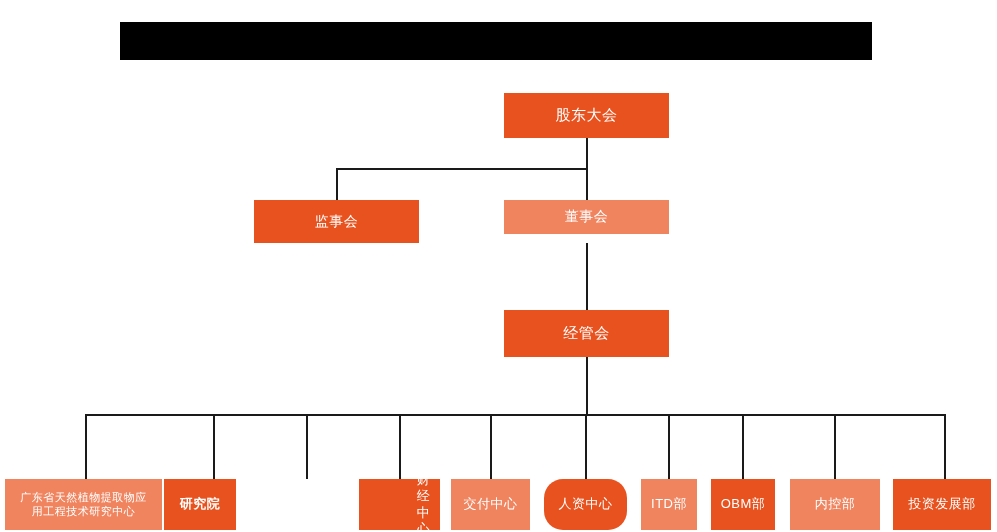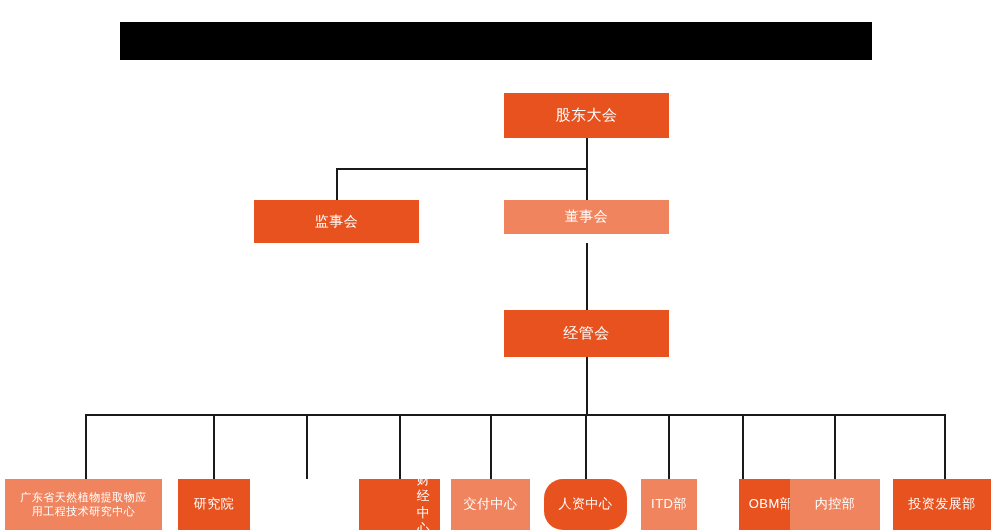--- a/index.html
+++ b/index.html
@@ -114,42 +114,42 @@
 
   <div class="node fill-dark" style="left:504px; top:310px; width:165px; height:47px;">
     <span class="node-label t-lg">经管会</span>
   </div>
 
   <div class="node fill-light" style="left:5px; top:479px; width:157px; height:51px;">
     <span class="node-label t-xs">广东省天然植物提取物应
 用工程技术研究中心</span>
   </div>
 
-  <div class="node fill-dark" style="left:178px; top:479px; width:72px; height:51px;">
+  <div class="node fill-dark" style="left:164px; top:479px; width:72px; height:51px;font-weight:bold;">
     <span class="node-label t-sm">研究院</span>
   </div>
 
 
   <div class="node fill-dark" style="left:359px; top:479px; width:81px; height:51px;padding-left:48px;">
     <span class="node-label t-sm">财经中心</span>
   </div>
 
   <div class="node fill-light" style="left:451px; top:479px; width:79px; height:51px;">
     <span class="node-label t-sm">交付中心</span>
   </div>
 
   <div class="node fill-dark" style="left:544px; top:479px; width:83px; height:51px;border-radius:19px;">
     <span class="node-label t-sm">人资中心</span>
   </div>
 
   <div class="node fill-light" style="left:641px; top:479px; width:56px; height:51px;">
     <span class="node-label t-sm">ITD部</span>
   </div>
 
-  <div class="node fill-dark" style="left:739px; top:479px; width:64px; height:51px;">
+  <div class="node fill-dark" style="left:711px; top:479px; width:64px; height:51px;">
     <span class="node-label t-sm">OBM部</span>
   </div>
 
   <div class="node fill-light" style="left:790px; top:479px; width:90px; height:51px;">
     <span class="node-label t-sm">内控部</span>
   </div>
 
   <div class="node fill-dark" style="left:893px; top:479px; width:98px; height:51px;">
     <span class="node-label t-sm">投资发展部</span>
   </div>

